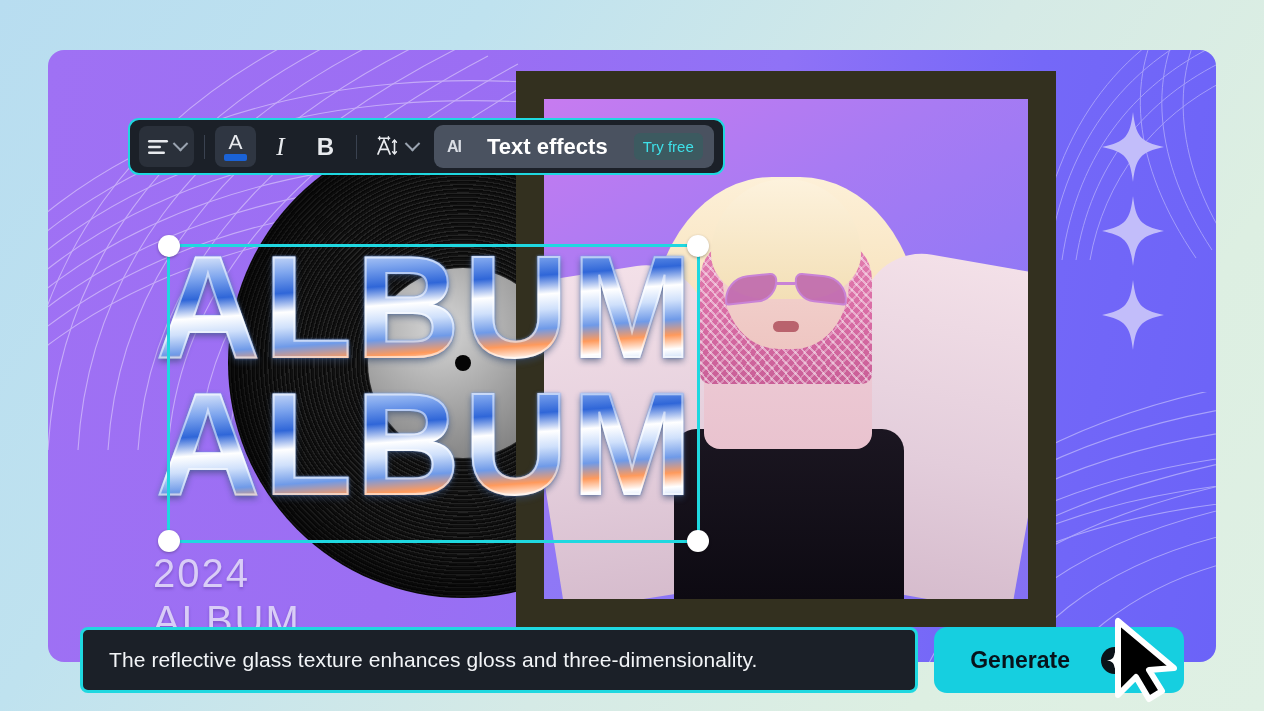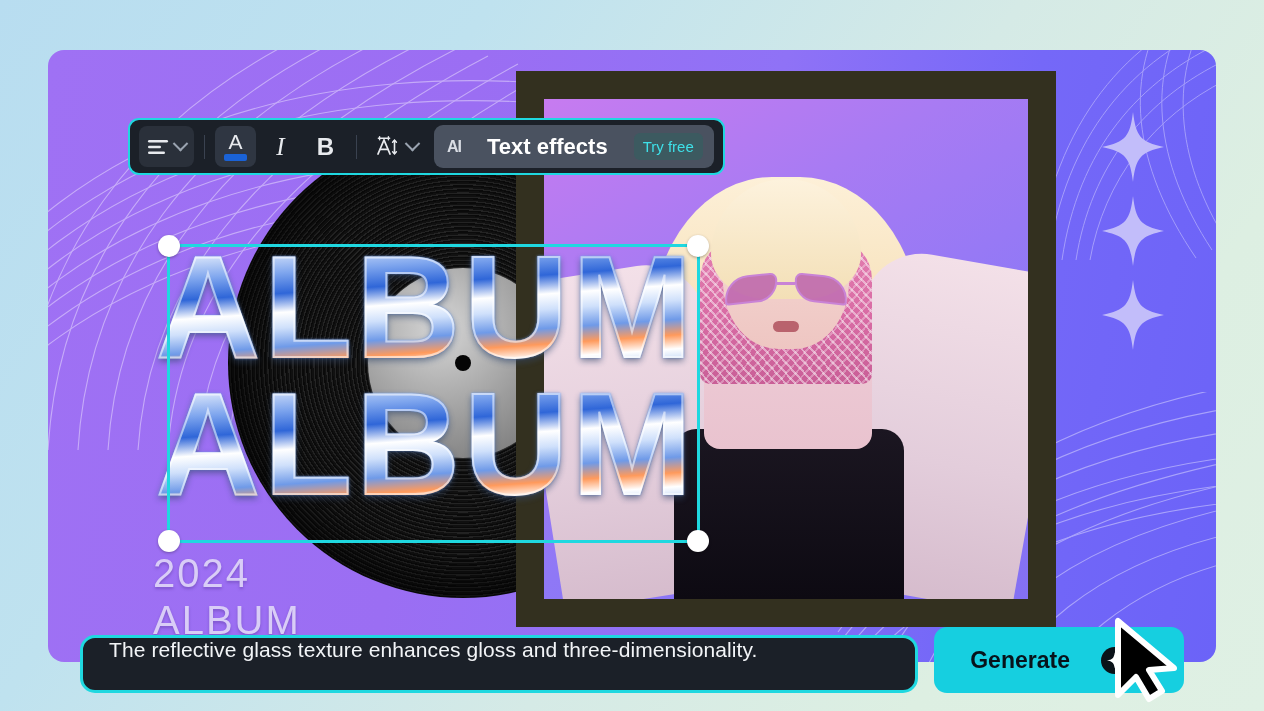--- a/index.html
+++ b/index.html
@@ -209,25 +209,25 @@
   #ai-effects .label { font-size: 22px; font-weight: 700; color: #ffffff; }
   #ai-effects .badge {
     font-size: 15px; font-weight: 400; color: #3ee0e8;
     background: #3c5a60; border-radius: 6px; padding: 5px 9px;
   }
 
   
   #prompt-bar {
     position: absolute;
     left: 80px; bottom: 18px;
-    width: 838px; height: 58px;
+    width: 838px; height: 66px;
     background: #1b2028;
     border: 3px solid #1fd8e0;
-    border-radius: 15px;
-    display: flex; align-items: flex-start;
+    border-radius: 8px;
+    display: flex; align-items: center;
     padding: 0 26px;
     z-index: 12;
   }
   #prompt-text { color: #f2f4f7; font-size: 21px; letter-spacing: .1px; }
 
   
   #generate-btn {
     position: absolute;
     right: 80px; bottom: 18px;
     width: 250px; height: 66px;

